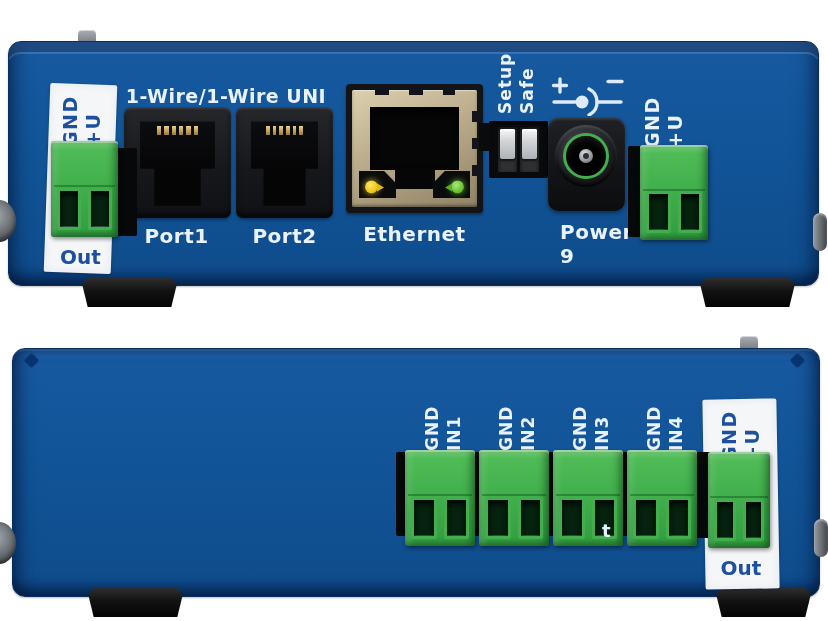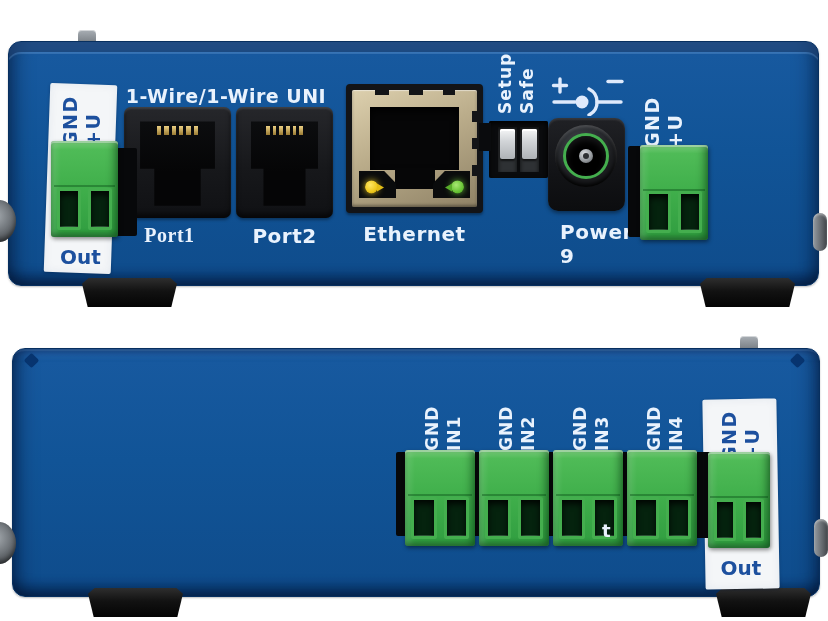--- a/index.html
+++ b/index.html
@@ -193,21 +193,21 @@
       <div class="opening"></div>
       <div class="pins">
           <span class="pin"></span>
           <span class="pin"></span>
           <span class="pin"></span>
           <span class="pin"></span>
           <span class="pin"></span>
           <span class="pin"></span>
         </div>
     </div>
-    <div class="hlabel ltext" style="left:116px;top:224px;width:107px;font-family:Liberation Serif, serif;">Port1</div>
+    <div class="hlabel ltext" style="left:123px;top:224px;width:107px;">Port1</div>
     <div class="hlabel ltext" style="left:236px;top:224px;width:97px;">Port2</div>
 
     <div class="eth" style="left:346px;top:84px;width:137px;height:129px;">
       <div class="bezel">
         <div class="cavity"></div>
         <div class="latch"></div>
         <div class="ledbox l">
             <div class="led yellow"></div>
           </div>
         <div class="ledbox r">

